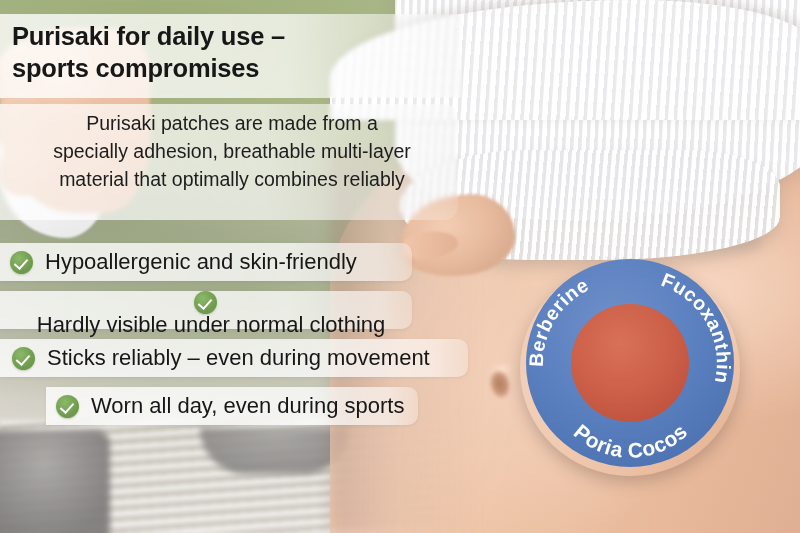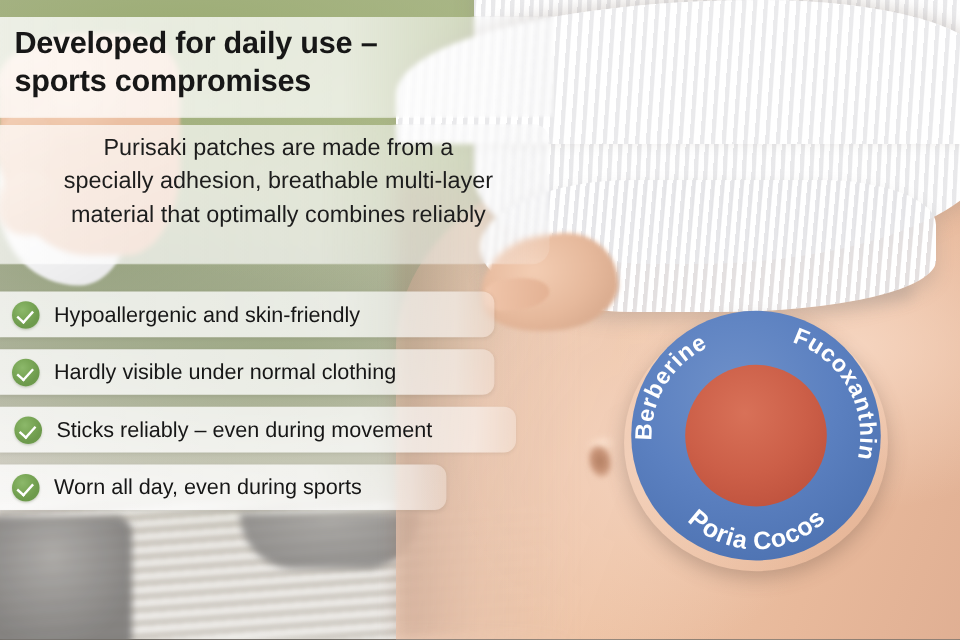--- a/index.html
+++ b/index.html
@@ -269,44 +269,44 @@
     background: linear-gradient(90deg,
       rgba(255,255,255,0.80) 0%,
       rgba(255,255,255,0.76) 70%,
       rgba(255,255,255,0.58) 92%,
       rgba(255,255,255,0.30) 100%);
     border-radius: 0 10px 10px 0;
     backdrop-filter: blur(2px);
     box-shadow: 0 1px 3px rgba(90,85,80,0.10);
   }
   .bullet.w1 { width: 412px; }
-  .bullet.w2 { width: 412px; }
-  .bullet.w3 { width: 430px; padding-left: 12px; }
-  .bullet.w4 { width: 372px; }
+  .bullet.w2 { width: 412px; flex-direction: column; }
+  .bullet.w3 { width: 468px; padding-left: 12px; }
+  .bullet.w4 { width: 372px; margin-left: 46px; }
 
   .check {
     width: 23px; height: 23px;
     flex: 0 0 auto;
     border-radius: 50%;
     background: radial-gradient(60% 60% at 38% 32%, #8cb86a 0%, #7aa757 55%, #6d9a4c 100%);
     position: relative;
     margin-right: 12px;
     box-shadow: 0 1px 2px rgba(60,80,40,0.25);
   }
   .check::after {
     content: "";
     position: absolute;
     left: 7px; top: 5px;
     width: 6px; height: 11px;
     border: solid #ffffff;
     border-width: 0 2.4px 2.4px 0;
     transform: rotate(42deg);
   }
   .bullet-label {
-    font-size: 18px;
+    font-size: 22px;
     color: #171717;
     white-space: nowrap;
     line-height: 1;
   }
 </style>
 </head>
 <body>
 
 <div id="stage">
 
@@ -366,21 +366,21 @@
       <text font-family="Liberation Sans, sans-serif" font-size="21" font-weight="bold" fill="#ffffff" letter-spacing="0.6">
         <textPath href="#arcBottom" startOffset="50%" text-anchor="middle">Poria Cocos</textPath>
       </text>
     </svg>
   </div>
 
   <div class="bg-layer panel-head"></div>
   <div class="bg-layer panel-para"></div>
 
   <div class="head-text">
-    <div>Developed for daily use –</div>
+    <div>Purisaki for daily use –</div>
     <div>sports compromises</div>
   </div>
 
   <div class="para-text">
     <div>Purisaki patches are made from a</div>
     <div>specially adhesion, breathable multi-layer</div>
     <div>material that optimally combines reliably</div>
   </div>
 
   <div class="bullets">

